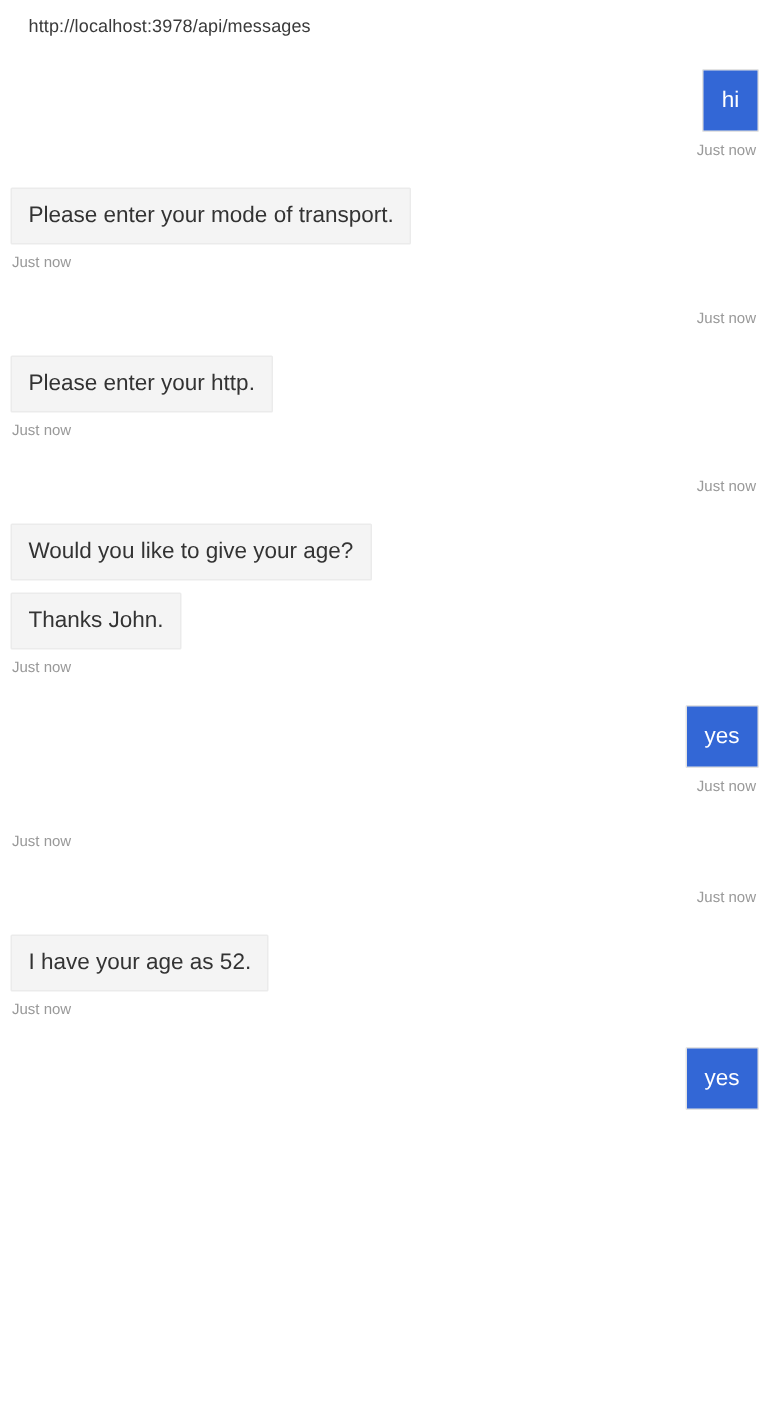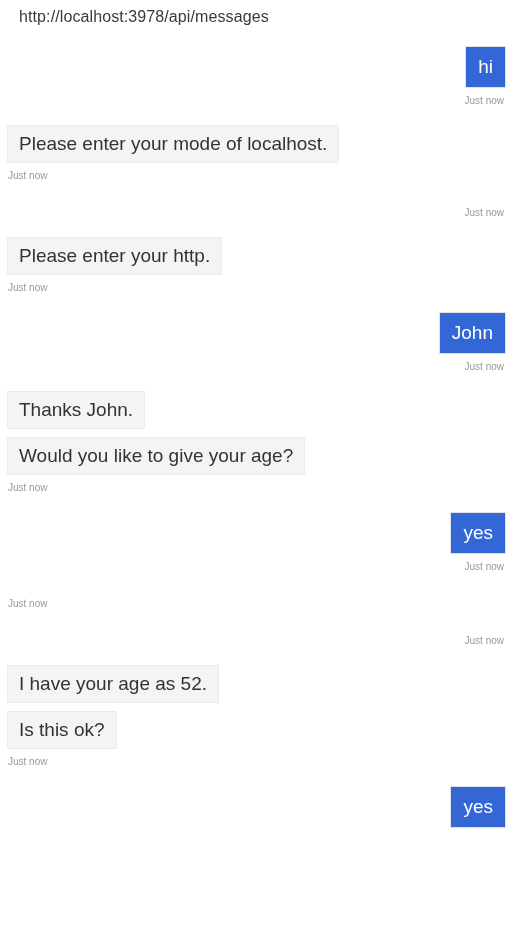--- a/index.html
+++ b/index.html
@@ -16,21 +16,21 @@
     overflow: hidden;
   }
   .chat-root {
     width: 513px;
     height: 943px;
     position: relative;
     box-sizing: border-box;
     background: #ffffff;
   }
   .endpoint-header {
-    font-size: 16px;
+    font-size: 12px;
     color: #3a3a3a;
     padding: 9px 0 0 19px;
     line-height: 16px;
     letter-spacing: 0.1px;
     white-space: nowrap;
   }
   .transcript {
     padding: 0 3px 0 0;
     box-sizing: border-box;
   }
@@ -49,21 +49,21 @@
     padding-left: 7px;
     text-align: right;
   }
   .bubble-row {
     display: block;
     width: 100%;
   }
   .bubble {
     display: inline-block;
     box-sizing: border-box;
-    font-size: 19px;
+    font-size: 15px;
     line-height: 17px;
     padding: 9px 11px 10px 11px;
     border-radius: 1px;
     max-width: 470px;
     text-align: left;
     word-wrap: break-word;
     vertical-align: top;
   }
   .bubble.bot {
     background: #f4f4f4;
@@ -107,60 +107,58 @@
   <div class="endpoint-header">http://localhost:3978/api/messages</div>
 
   <div class="transcript">
       <div class="spacer-lg"></div>
       <div class="msg-group from-user">
         <div class="bubble-row"><div class="bubble user">hi</div></div>
         <span class="timestamp">Just now</span>
       </div>
       <div class="spacer-md"></div>
       <div class="msg-group from-bot">
-        <div class="bubble-row"><div class="bubble bot">Please enter your mode of localhost.</div></div>
+        <div class="bubble-row"><div class="bubble bot">Please enter your mode of transport.</div></div>
         <span class="timestamp">Just now</span>
       </div>
       <div class="spacer-md"></div>
       <div class="msg-group from-user">
         <span class="timestamp">Just now</span>
       </div>
       <div class="spacer-md"></div>
       <div class="msg-group from-bot">
         <div class="bubble-row"><div class="bubble bot">Please enter your http.</div></div>
         <span class="timestamp">Just now</span>
       </div>
       <div class="spacer-md"></div>
       <div class="msg-group from-user">
-        <div class="bubble-row"><div class="bubble user">John</div></div>
         <span class="timestamp">Just now</span>
       </div>
       <div class="spacer-md"></div>
       <div class="msg-group from-bot">
+        <div class="bubble-row"><div class="bubble bot">Would you like to give your age?</div></div>
         <div class="bubble-row"><div class="bubble bot">Thanks John.</div></div>
-        <div class="bubble-row"><div class="bubble bot">Would you like to give your age?</div></div>
         <span class="timestamp">Just now</span>
       </div>
       <div class="spacer-md"></div>
       <div class="msg-group from-user">
         <div class="bubble-row"><div class="bubble user">yes</div></div>
         <span class="timestamp">Just now</span>
       </div>
       <div class="spacer-md"></div>
       <div class="msg-group from-bot">
         <span class="timestamp">Just now</span>
       </div>
       <div class="spacer-md"></div>
       <div class="msg-group from-user">
         <span class="timestamp">Just now</span>
       </div>
       <div class="spacer-md"></div>
       <div class="msg-group from-bot">
         <div class="bubble-row"><div class="bubble bot">I have your age as 52.</div></div>
-        <div class="bubble-row"><div class="bubble bot">Is this ok?</div></div>
         <span class="timestamp">Just now</span>
       </div>
       <div class="spacer-md"></div>
       <div class="msg-group from-user">
         <div class="bubble-row"><div class="bubble user">yes</div></div>
       </div>
     </div>
 
 </div>
 

